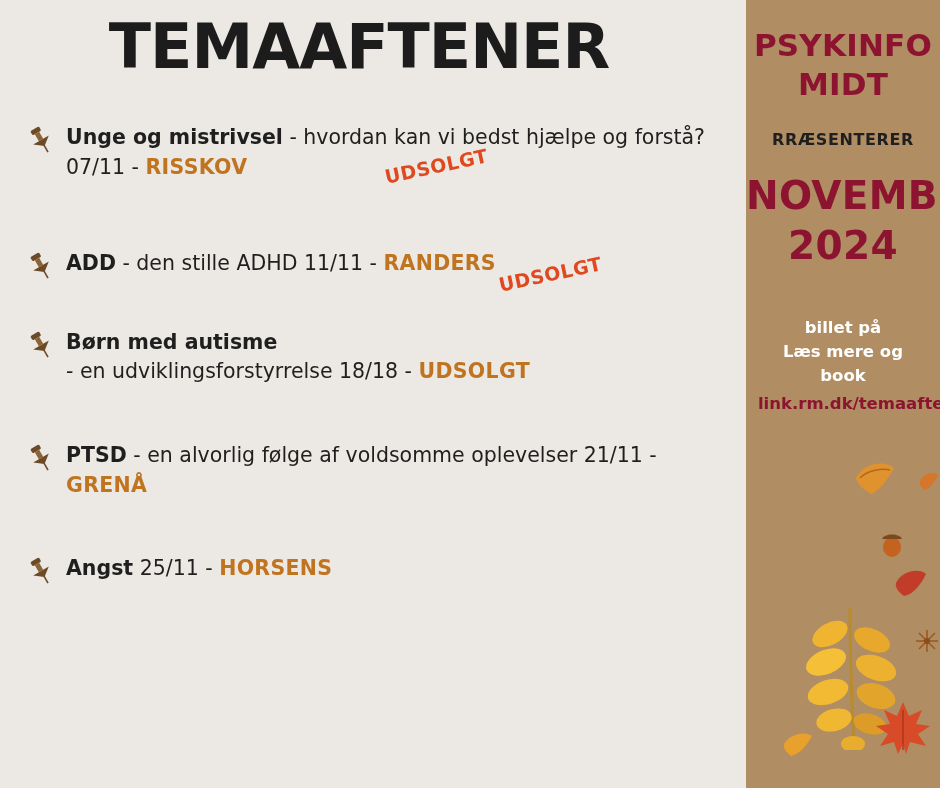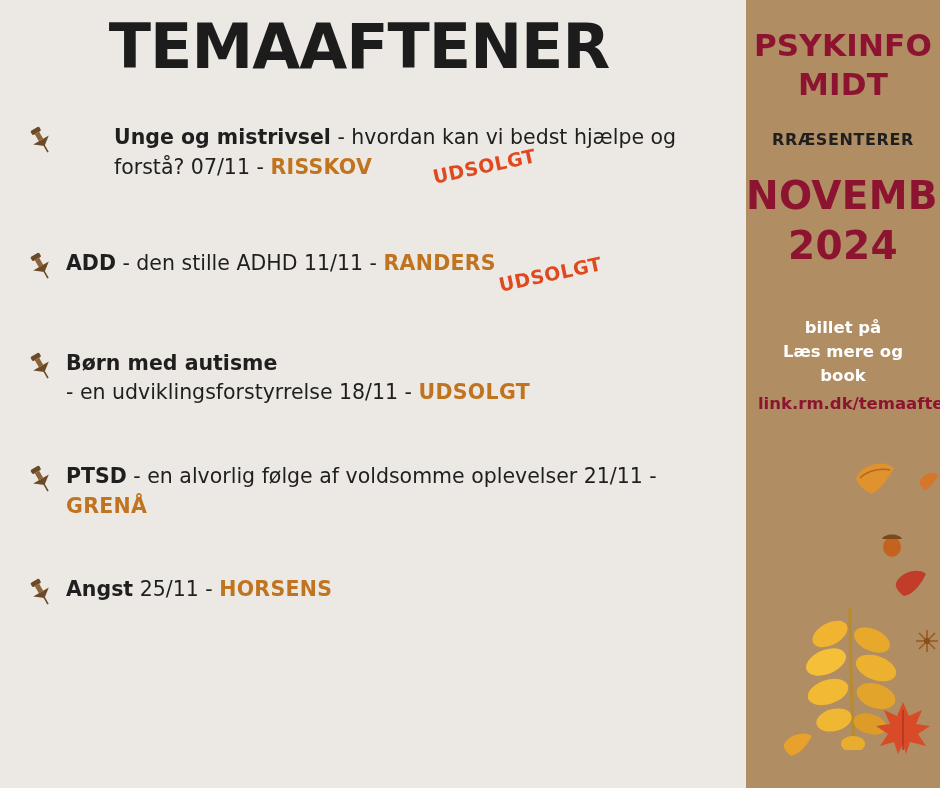--- a/index.html
+++ b/index.html
@@ -75,22 +75,22 @@
     color: #e0491f;
     font-weight: bold;
     font-size: 19px;
     letter-spacing: 0.5px;
     transform: rotate(-12deg);
     white-space: nowrap;
   }
   .sold-1 { left: 318px; top: 30px; }
   .sold-2 { left: 432px; top: 12px; }
 
-  .ev1 { margin-bottom: 66px; gap: 48px; }
-  .ev2 { margin-bottom: 60px; }
+  .ev1 { margin-bottom: 66px; }
+  .ev2 { margin-bottom: 39px; }
   .ev3 { margin-bottom: 54px; }
   .ev4 { }
 
   
   .right {
     position: relative;
     width: 200px;
     height: 788px;
     background: #b08d62;
     box-sizing: border-box;
@@ -200,21 +200,21 @@
           <svg width="30" height="30" viewBox="0 0 30 30">
             <g transform="rotate(-30 15 15)">
               <rect x="10" y="2" width="10" height="5" rx="1.5" fill="#6b4a28"></rect>
               <rect x="12.5" y="7" width="5" height="8" fill="#8a6336"></rect>
               <polygon points="6,15 24,15 15,22" fill="#6b4a28"></polygon>
               <rect x="14.2" y="21" width="1.6" height="8" fill="#6b4a28"></rect>
             </g>
           </svg>
         </span>
         <div class="etext">
-          <span class="b">Børn med autisme</span><br><span> - en udviklingsforstyrrelse 18/11 - </span><span class="place">UDSOLGT</span>
+          <span class="b">Børn med autisme</span><br><span> - en udviklingsforstyrrelse 18/18 - </span><span class="place">UDSOLGT</span>
         </div>
       </div>
 
       <div class="event ev4">
         <span class="pin">
           <svg width="30" height="30" viewBox="0 0 30 30">
             <g transform="rotate(-30 15 15)">
               <rect x="10" y="2" width="10" height="5" rx="1.5" fill="#6b4a28"></rect>
               <rect x="12.5" y="7" width="5" height="8" fill="#8a6336"></rect>
               <polygon points="6,15 24,15 15,22" fill="#6b4a28"></polygon>

